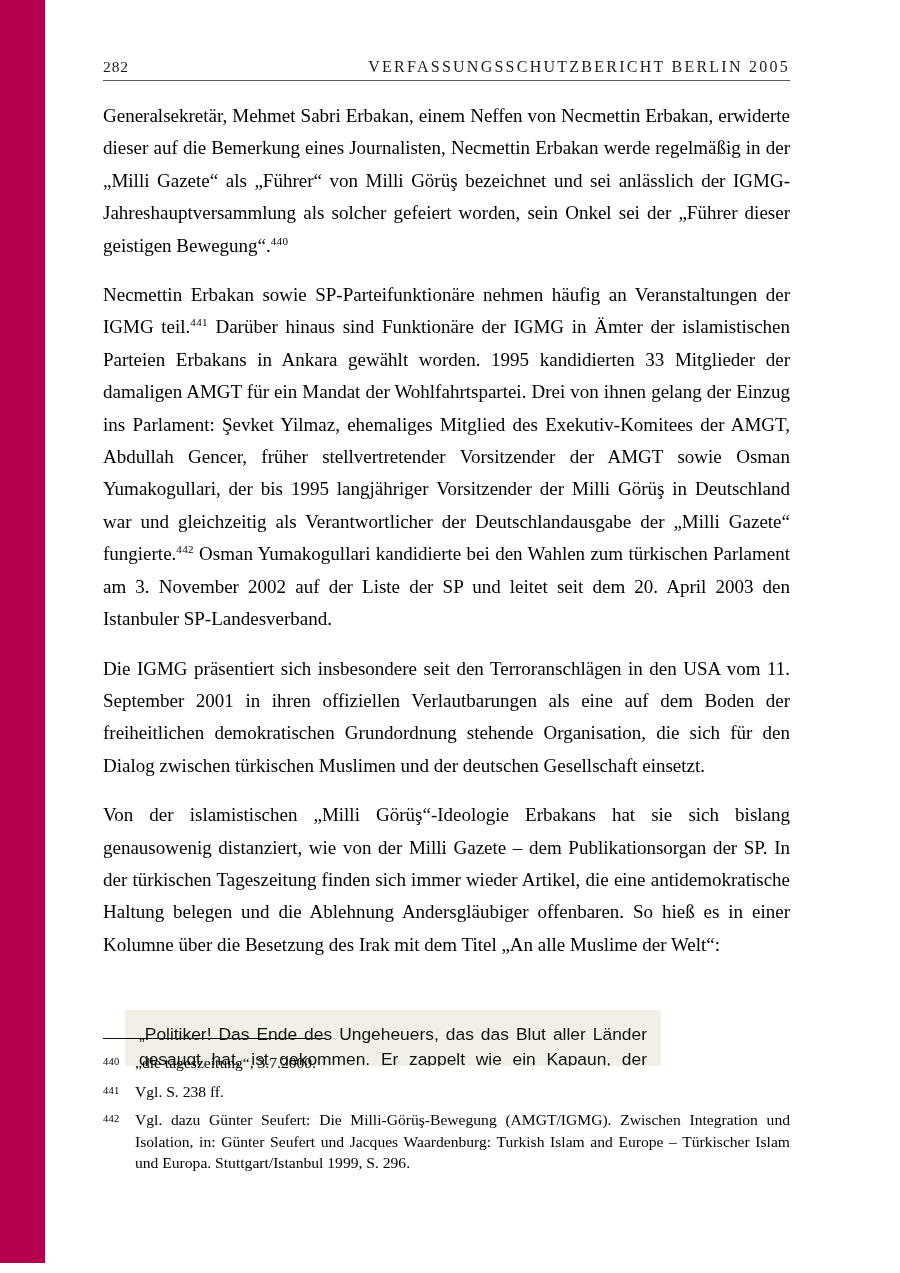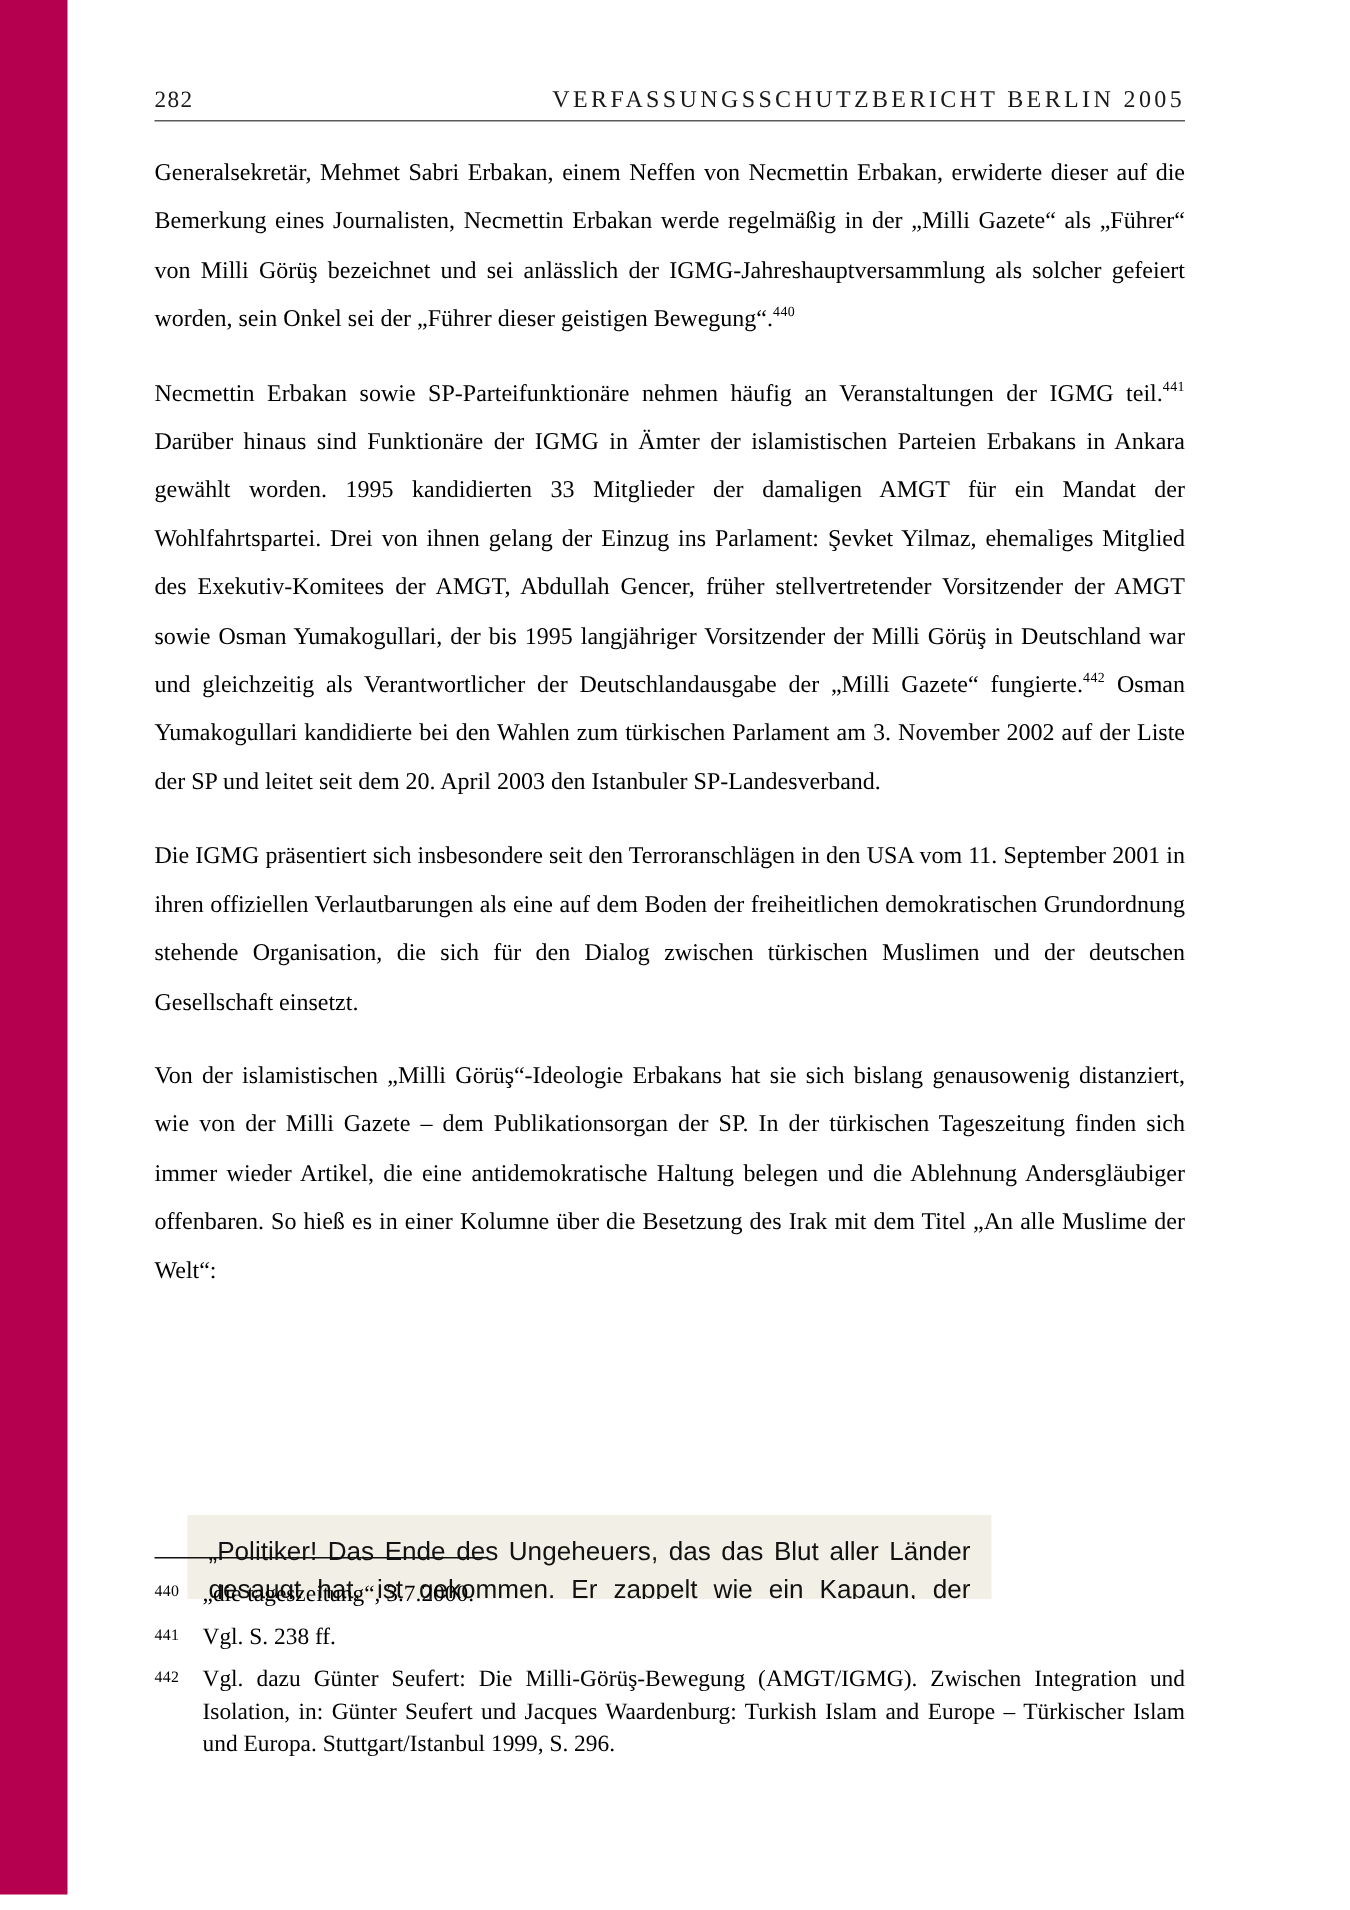--- a/index.html
+++ b/index.html
@@ -61,21 +61,21 @@
   }
 
   
   #body-text {
     position: absolute;
     top: 100px;
     left: 0;
     width: 687px;
   }
   .para {
-    font-size: 16px;
+    font-size: 19px;
     line-height: 32.4px;
     text-align: justify;
     text-justify: inter-word;
     margin: 0 0 17px 0;
     hyphens: manual;
   }
   .para:last-child { margin-bottom: 0; }
   sup.fn-ref {
     font-size: 0.58em;
     vertical-align: super;

